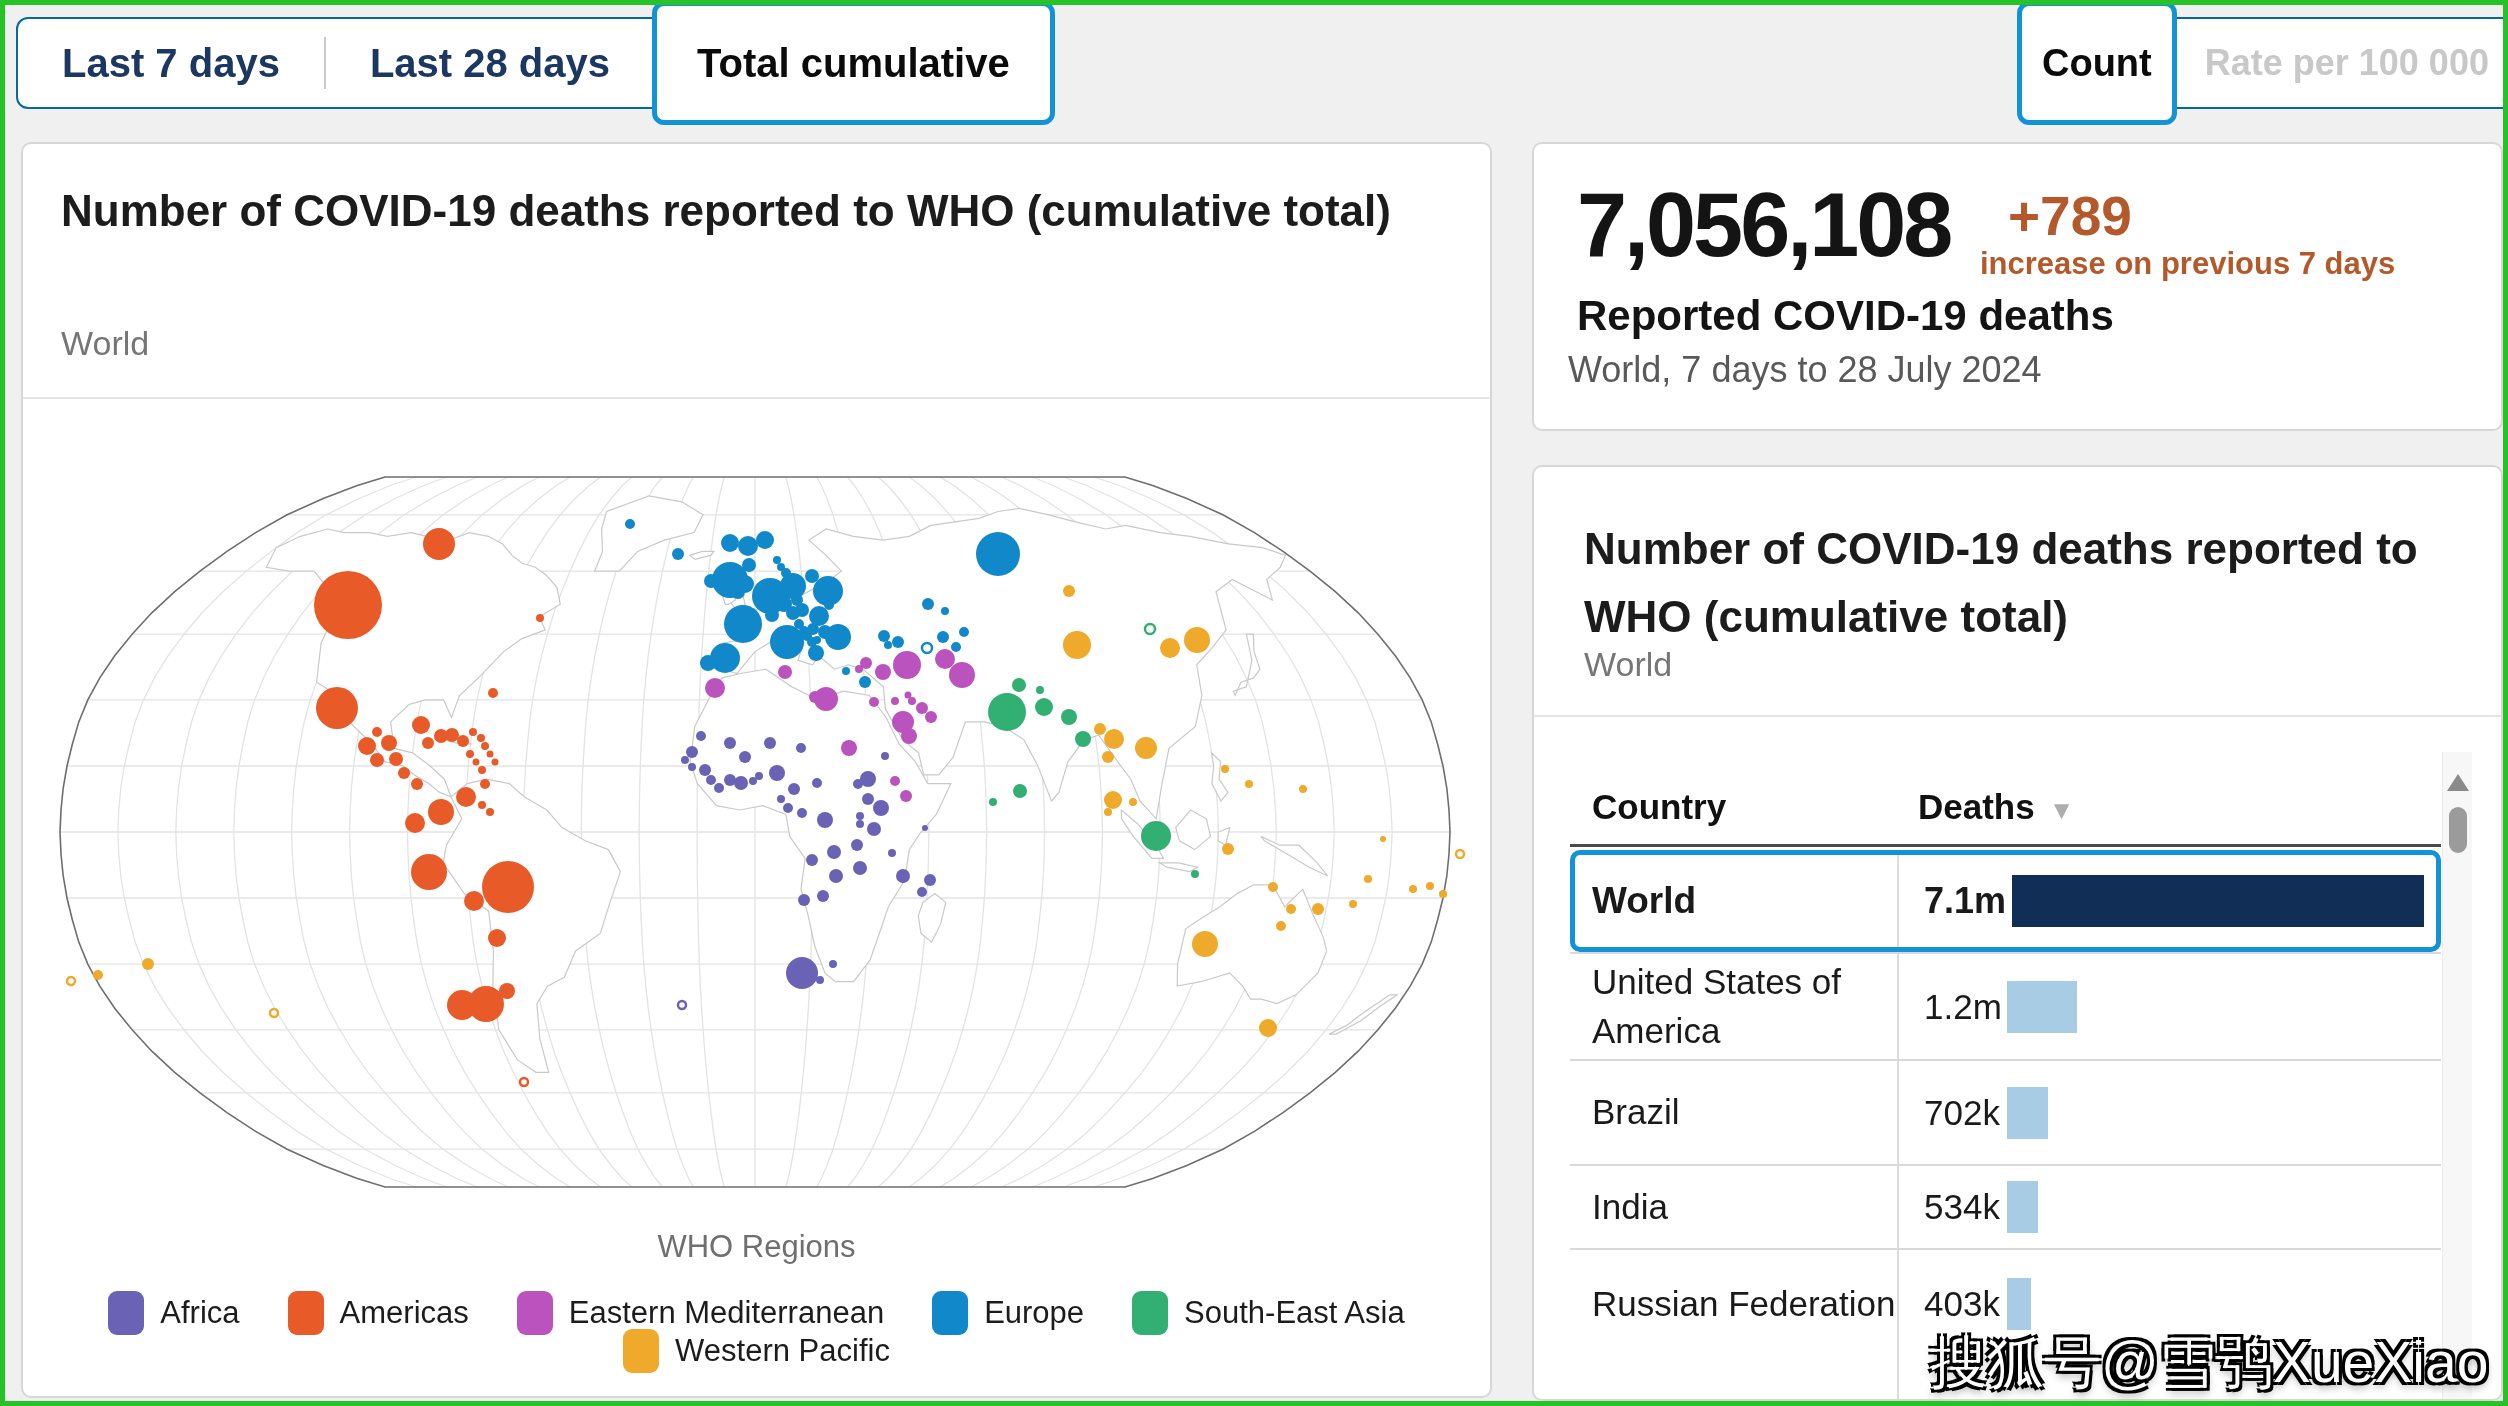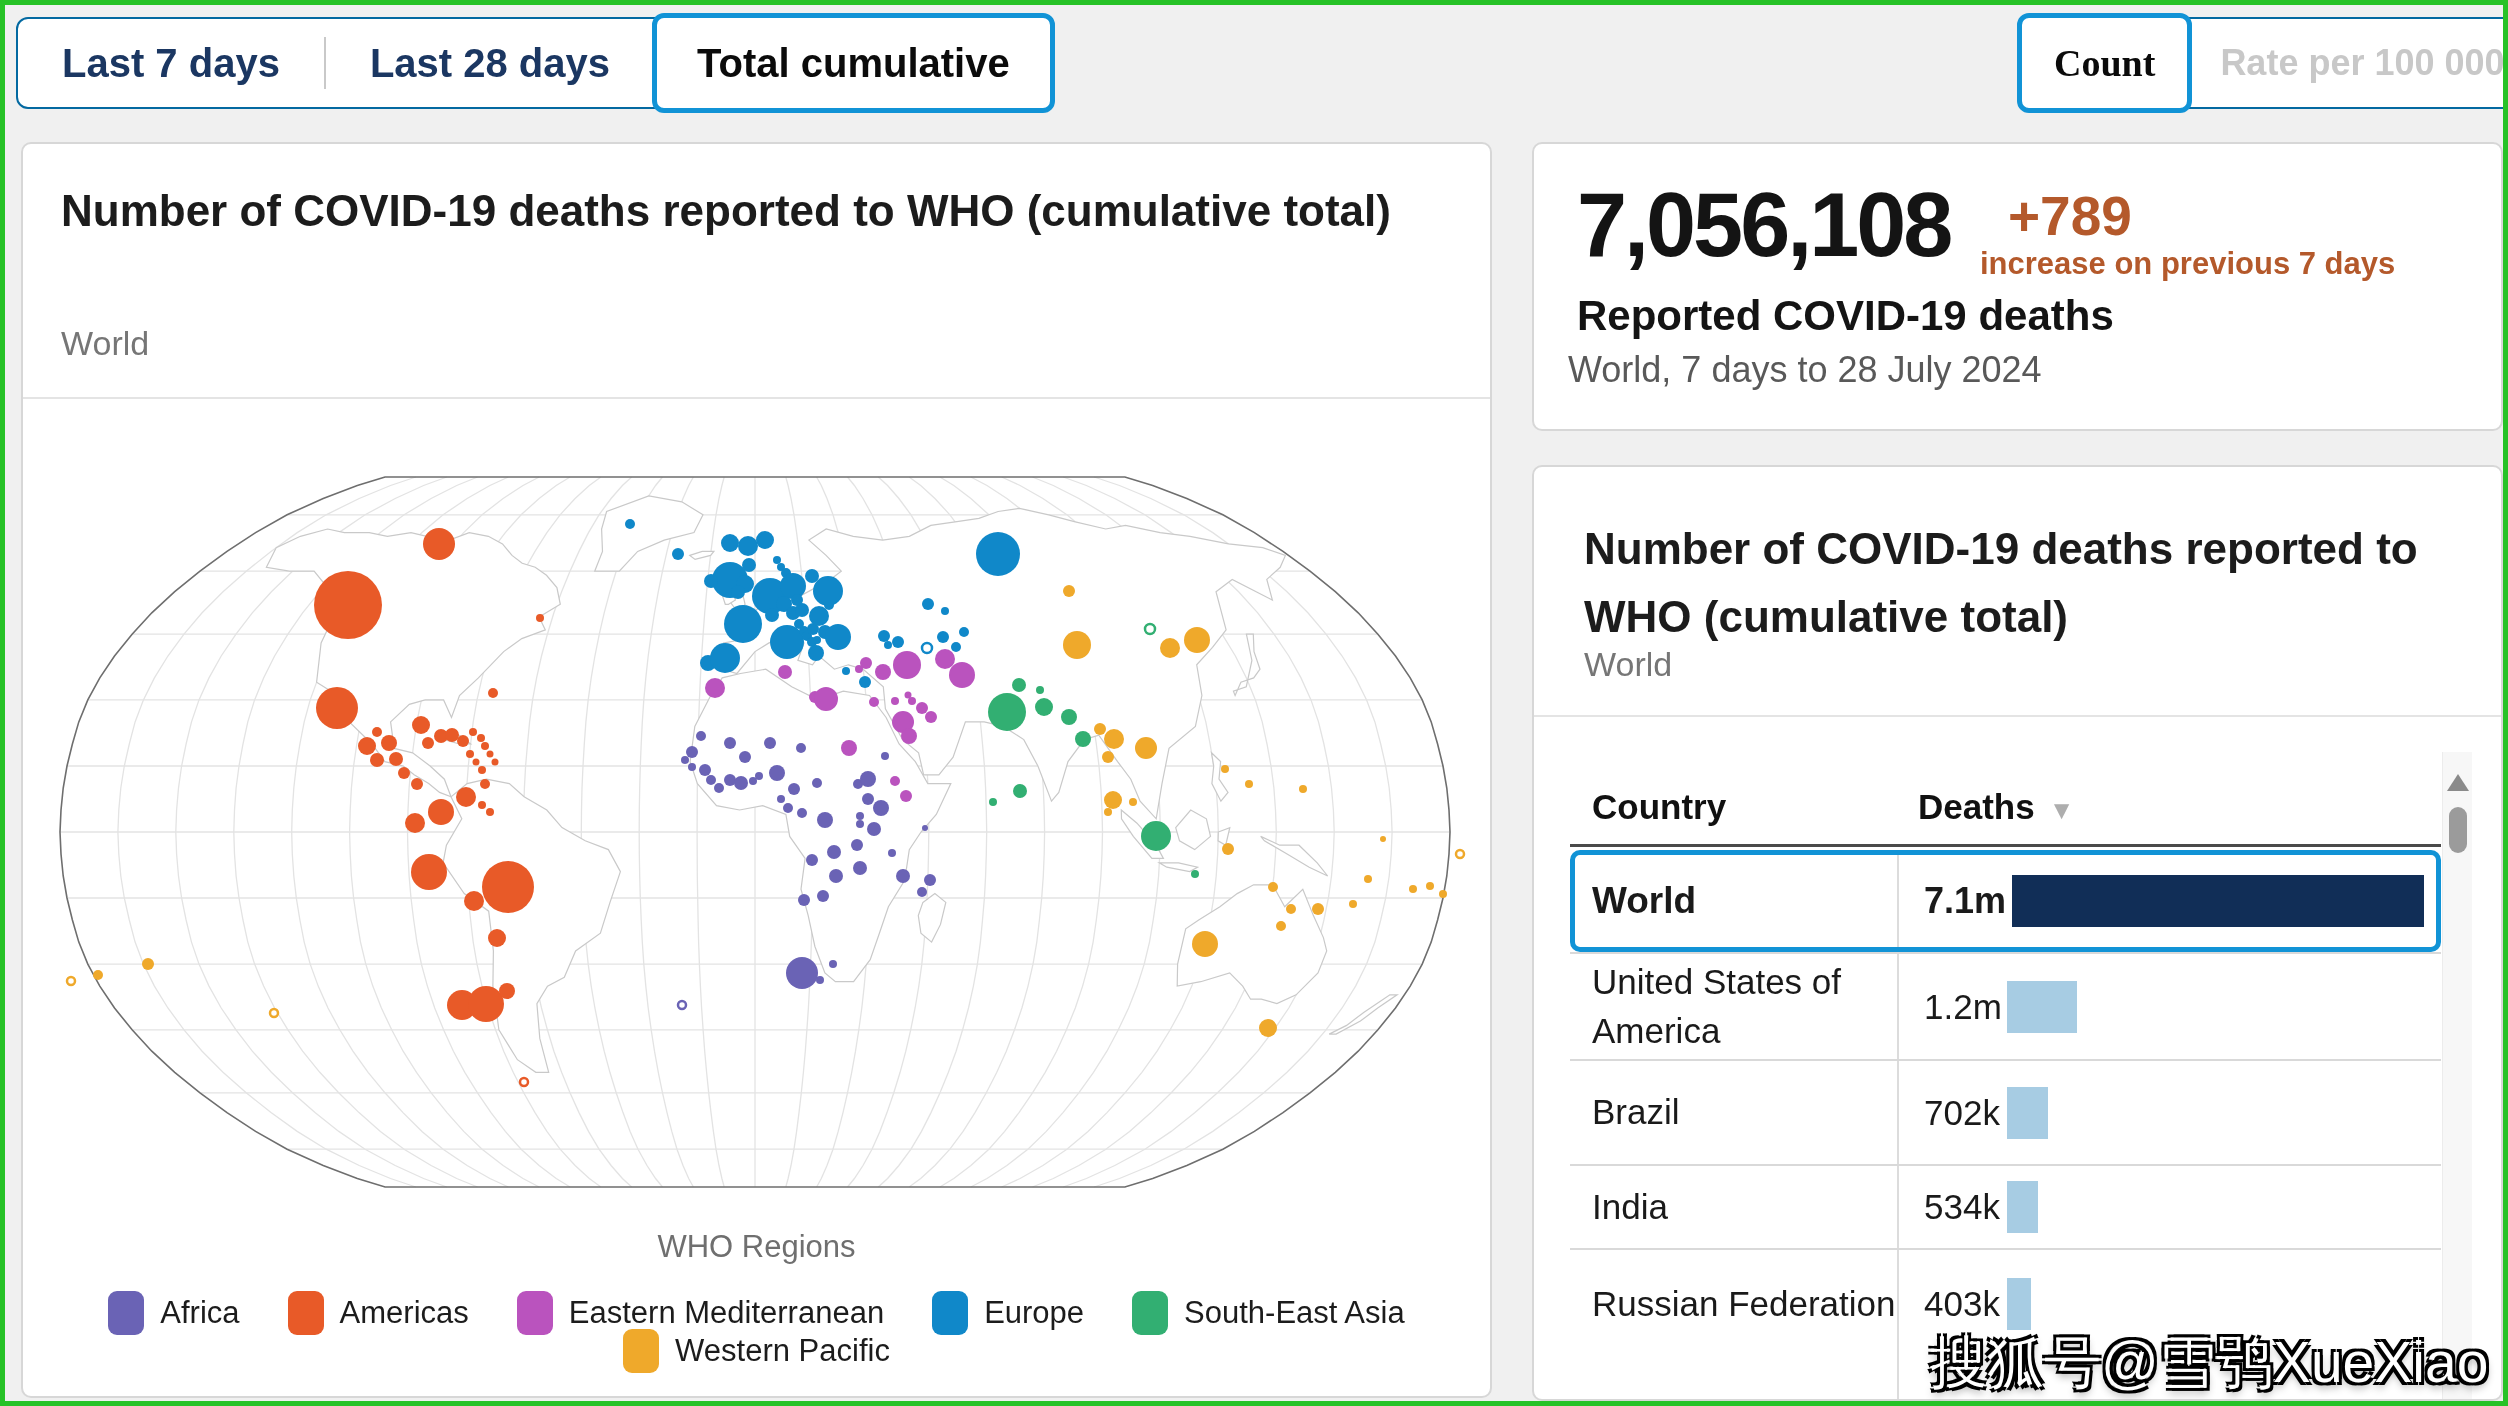--- a/index.html
+++ b/index.html
@@ -21,26 +21,26 @@
     border:2px solid #0369a1; border-radius:12px;
     display:flex; align-items:center;
   }
   .tab {
     font-size:40px; font-weight:bold; color:#1b3762;
     padding:0 44px; white-space:nowrap; cursor:pointer;
   }
   .tab-divider { width:2px; height:52px; background:#c9c9c9; }
   .tab.selected {
     background:#fff; border:5px solid #1193d6; border-radius:12px;
-    color:#0b0b0b; height:100px; display:flex; align-items:center;
+    color:#0b0b0b; height:124px; display:flex; align-items:center;
     margin:-6px -2px; padding:0 40px;
   }
   .tab.muted { color:#c8c8c8; font-size:36px; padding:0 34px; }
   #metric-tabs .tab { font-size:36px; padding:0 30px; }
-  #metric-tabs .tab.selected { font-size:38px; padding:0 32px;font-family:Liberation Serif, serif; }
+  #metric-tabs .tab.selected { font-size:38px; padding:0 20px; }
   
   #map-panel { left:16px; top:137px; width:1471px; height:1256px; overflow:hidden; }
   .panel-title { position:absolute; font-weight:bold; color:#1c1c1c; }
   #map-title { left:38px; top:34px; width:1390px; font-size:44px; line-height:1.5; }
   #map-subtitle { position:absolute; left:38px; top:180px; font-size:34px; color:#767676; }
   #map-divider { position:absolute; left:0; top:253px; width:100%; height:2px; background:#e4e4e4; }
   #map-svg { position:absolute; left:0; top:295px; width:1467px; height:790px; }
   #legend-title { position:absolute; left:0; top:1085px; width:100%; text-align:center;
                   font-size:31px; color:#6f6f6f; }
   .legend-row { position:absolute; left:0; width:100%; display:flex;

